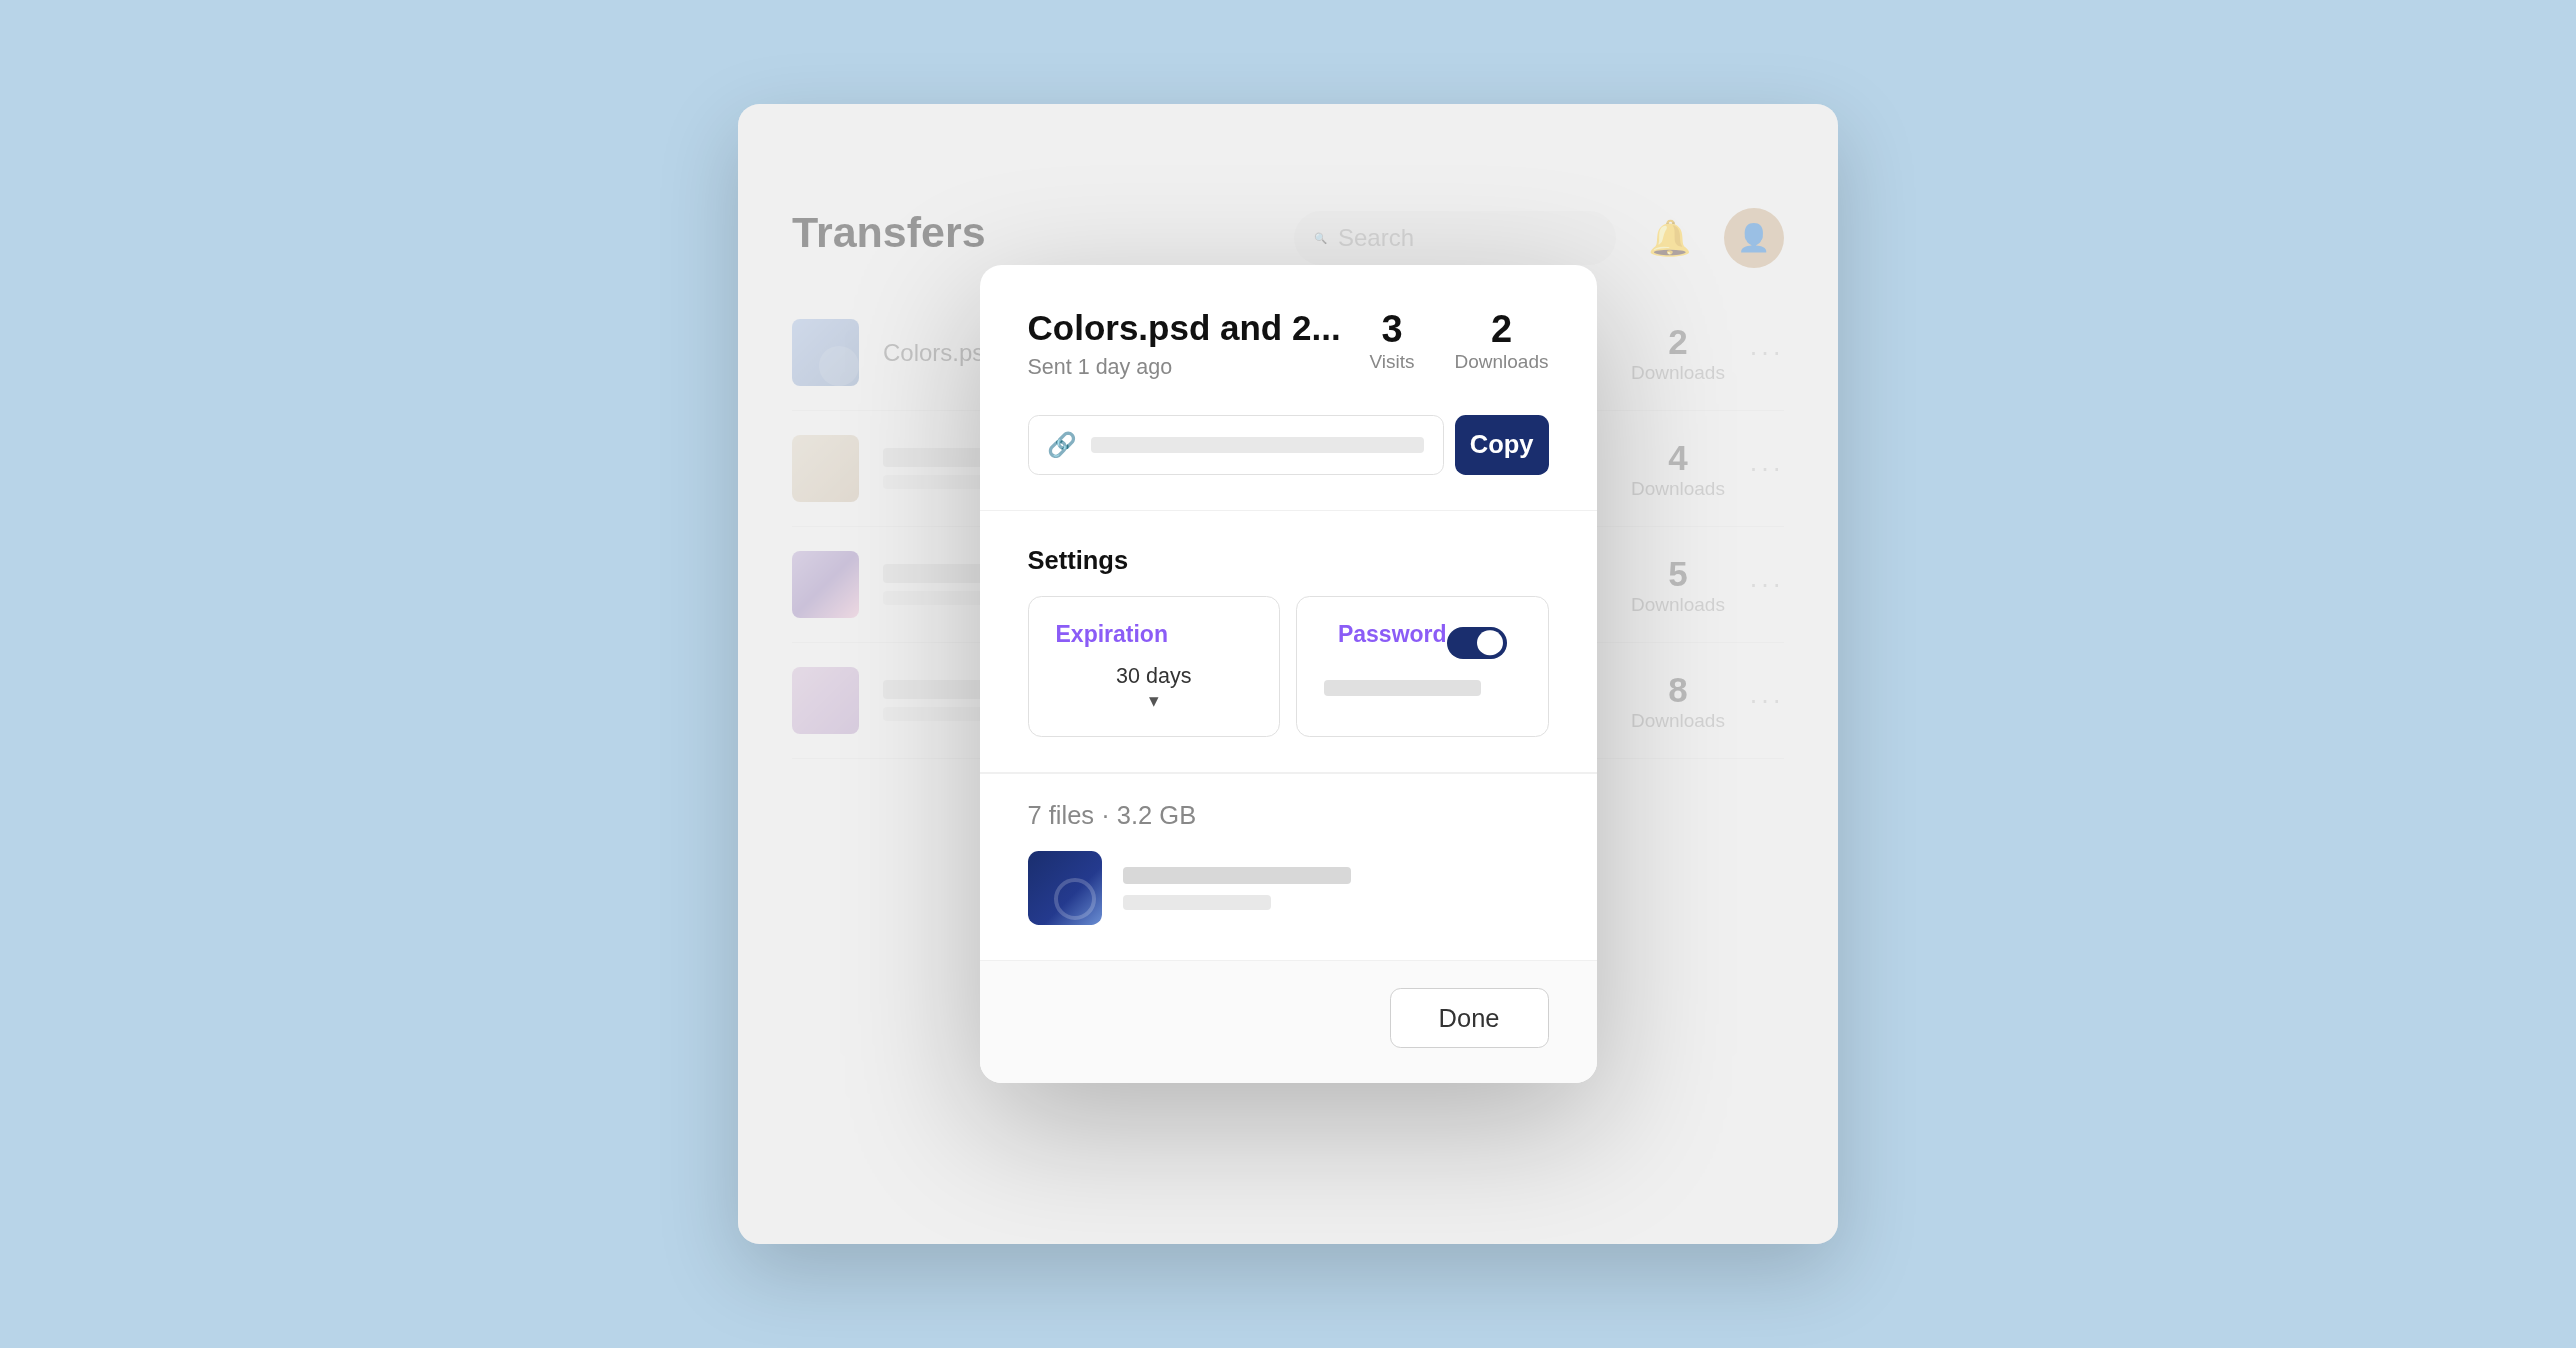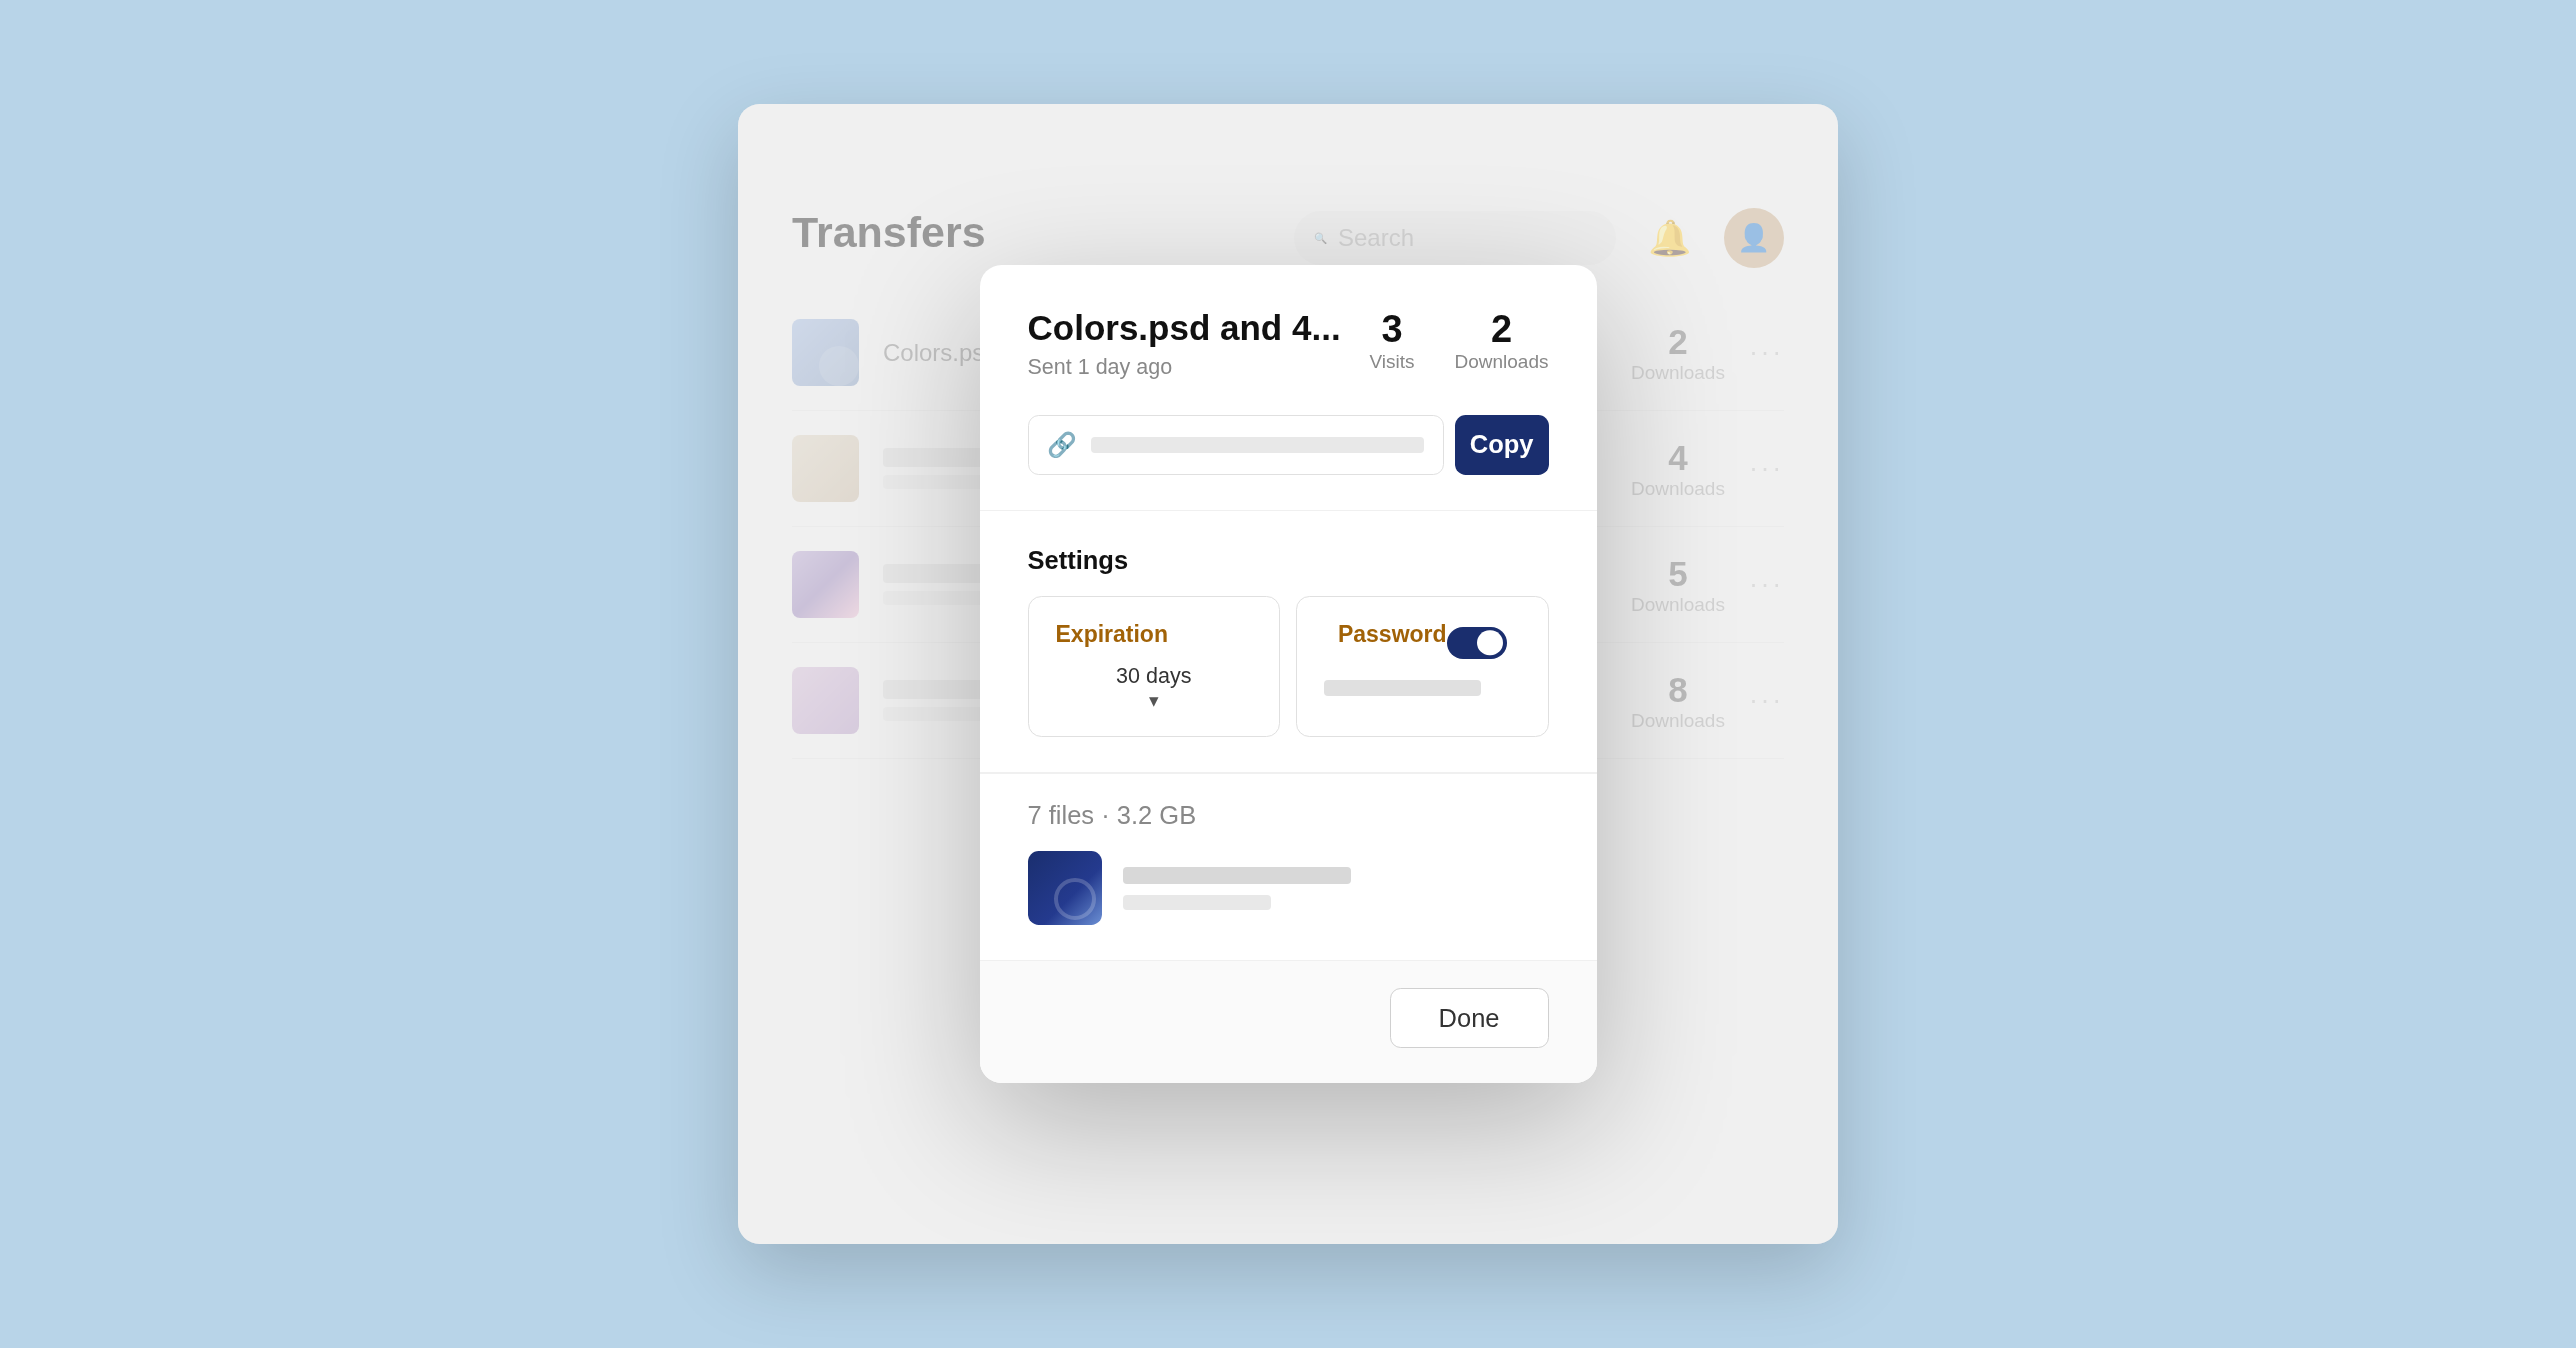--- a/index.html
+++ b/index.html
@@ -312,21 +312,21 @@
     .settings-card {
       flex: 1;
       border: 1.7px solid #e0e0e0;
       border-radius: 13.4px;
       padding: 24px 27px;
     }
 
     .settings-card-title {
       font-size: 23px;
       font-weight: 700;
-      color: #a16207;
+      color: #8b5cf6;
       margin-bottom: 16px;
     }
 
     .expiration-select {
       display: flex;
       align-items: center;
       font-size: 21.5px;
       color: #333;
       cursor: pointer;
       flex-direction: column;
@@ -535,21 +535,21 @@
     </div>
   </div>
 
   <div class="overlay">
 
     <div class="modal">
       <div class="modal-body">
 
         <div class="modal-header">
           <div class="modal-title-section">
-            <div class="modal-title">Colors.psd and 4...</div>
+            <div class="modal-title">Colors.psd and 2...</div>
             <div class="modal-subtitle">Sent 1 day ago</div>
           </div>
           <div class="modal-stats">
             <div class="stat-item">
               <span class="stat-number">3</span>
               <span class="stat-label">Visits</span>
             </div>
             <div class="stat-item">
               <span class="stat-number">2</span>
               <span class="stat-label">Downloads</span>

